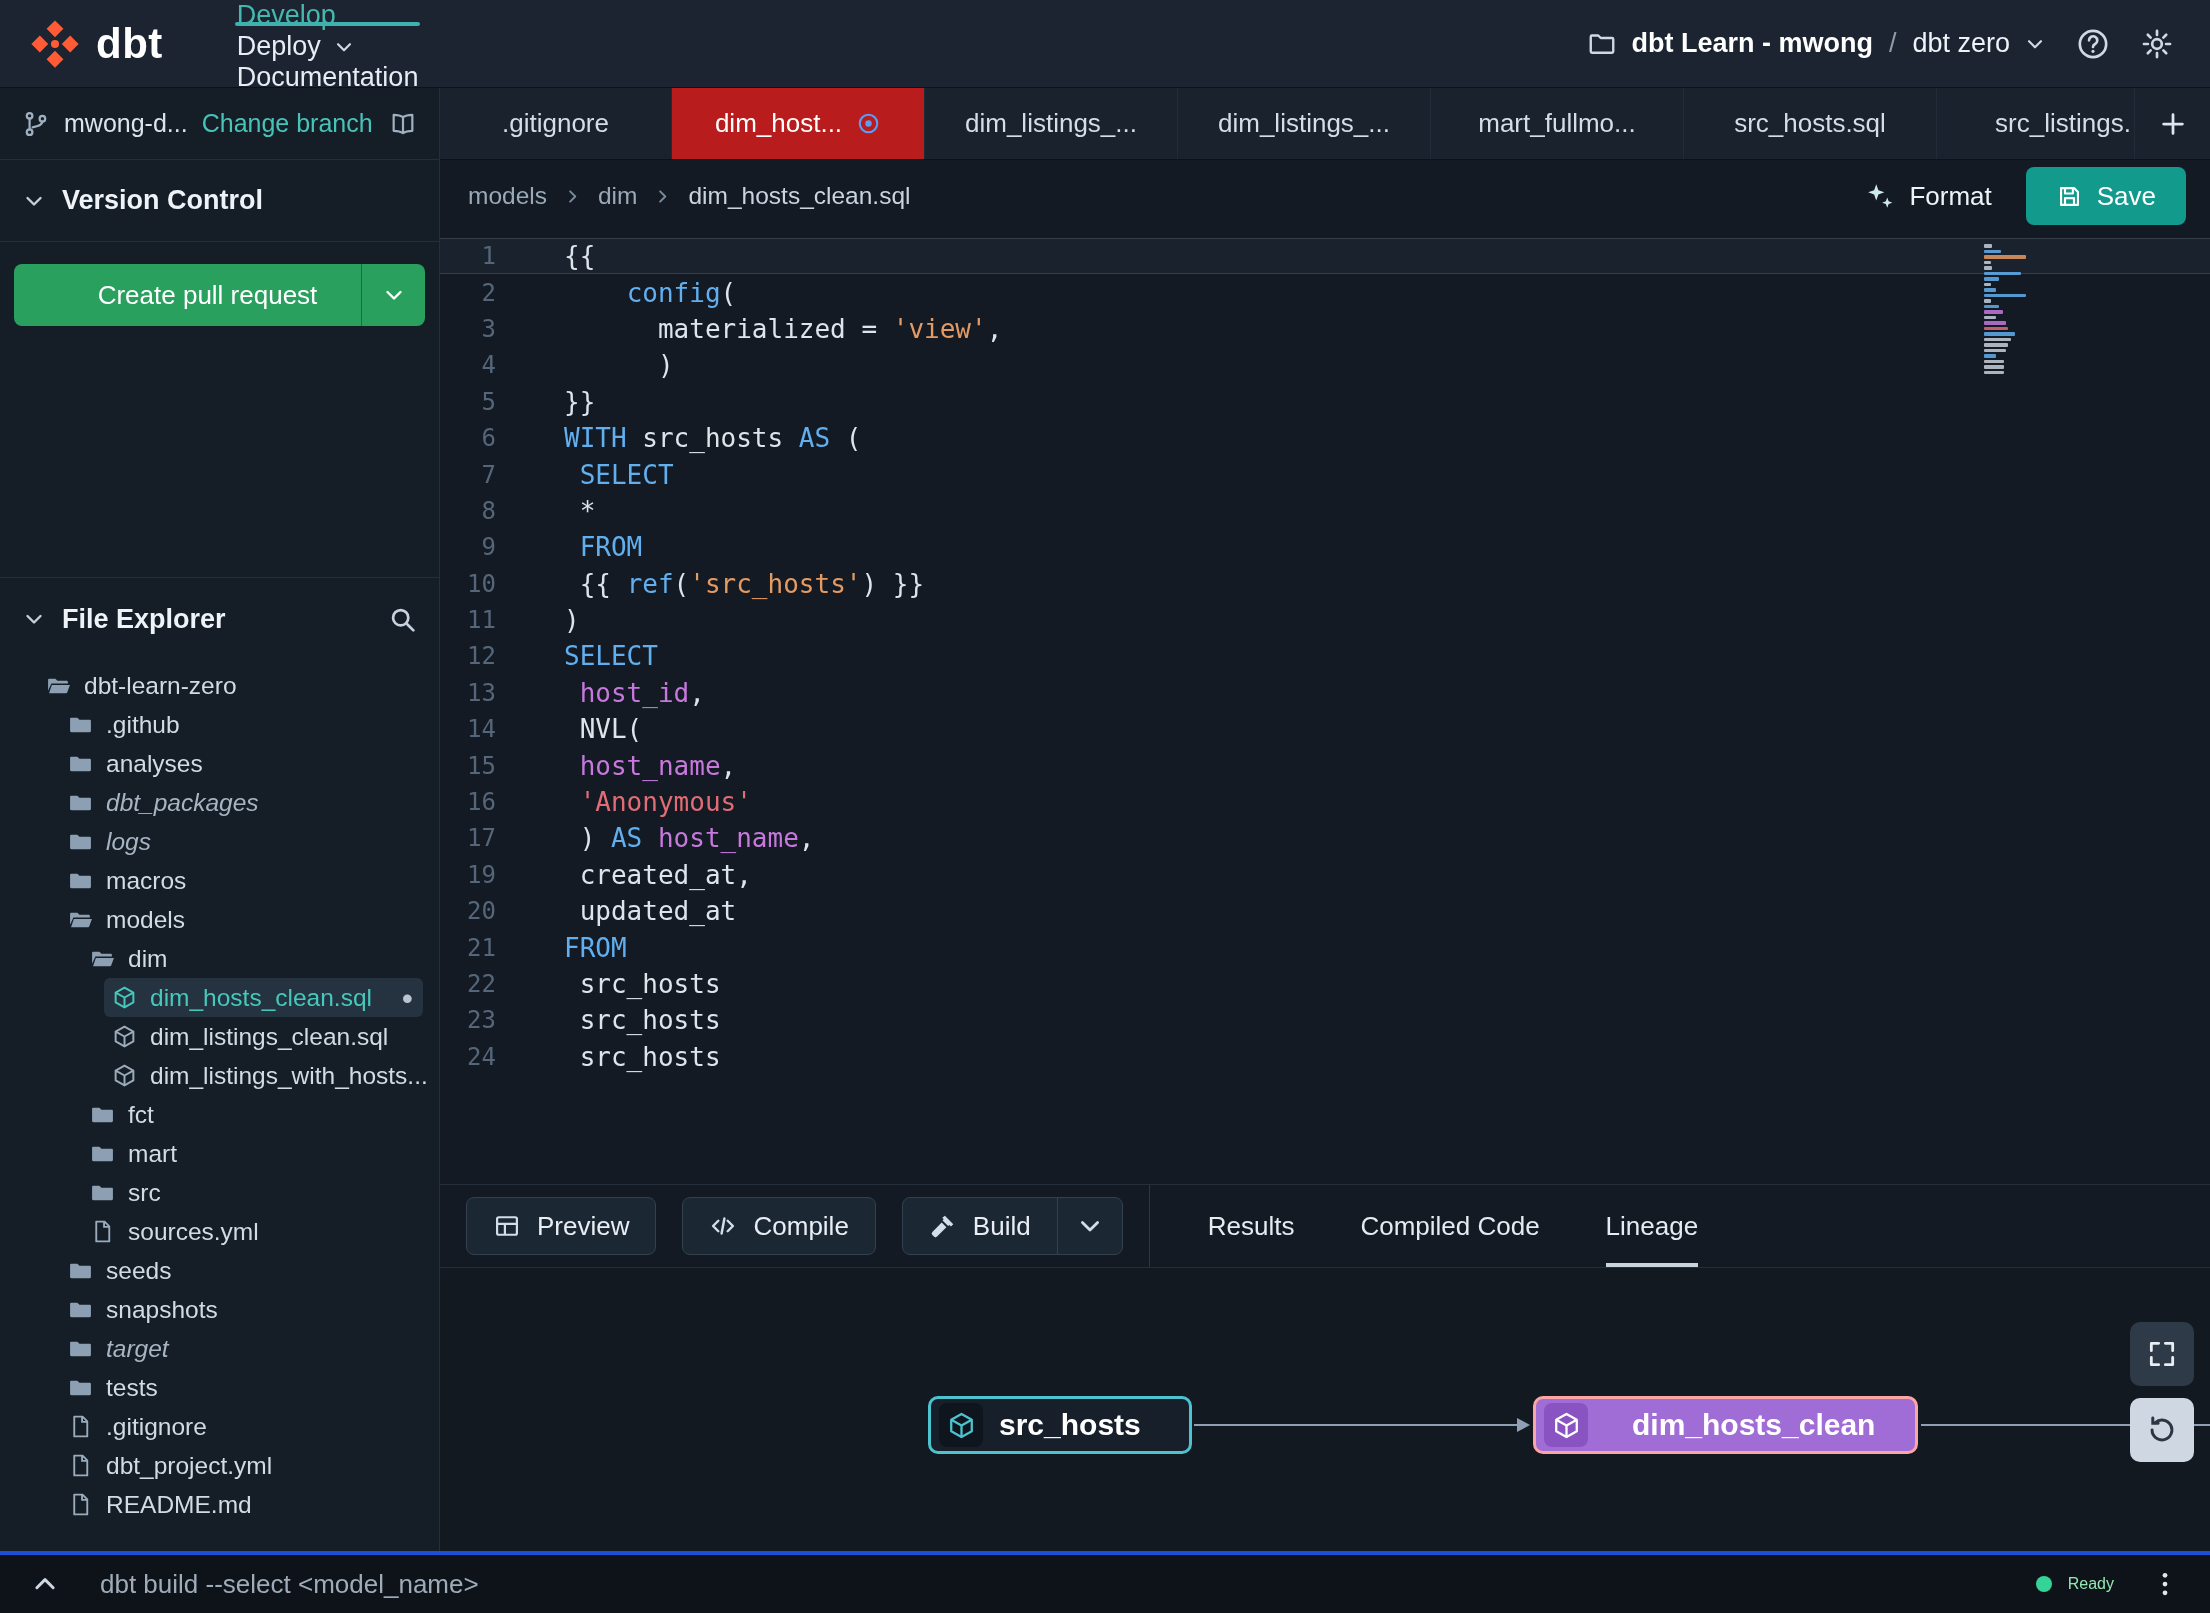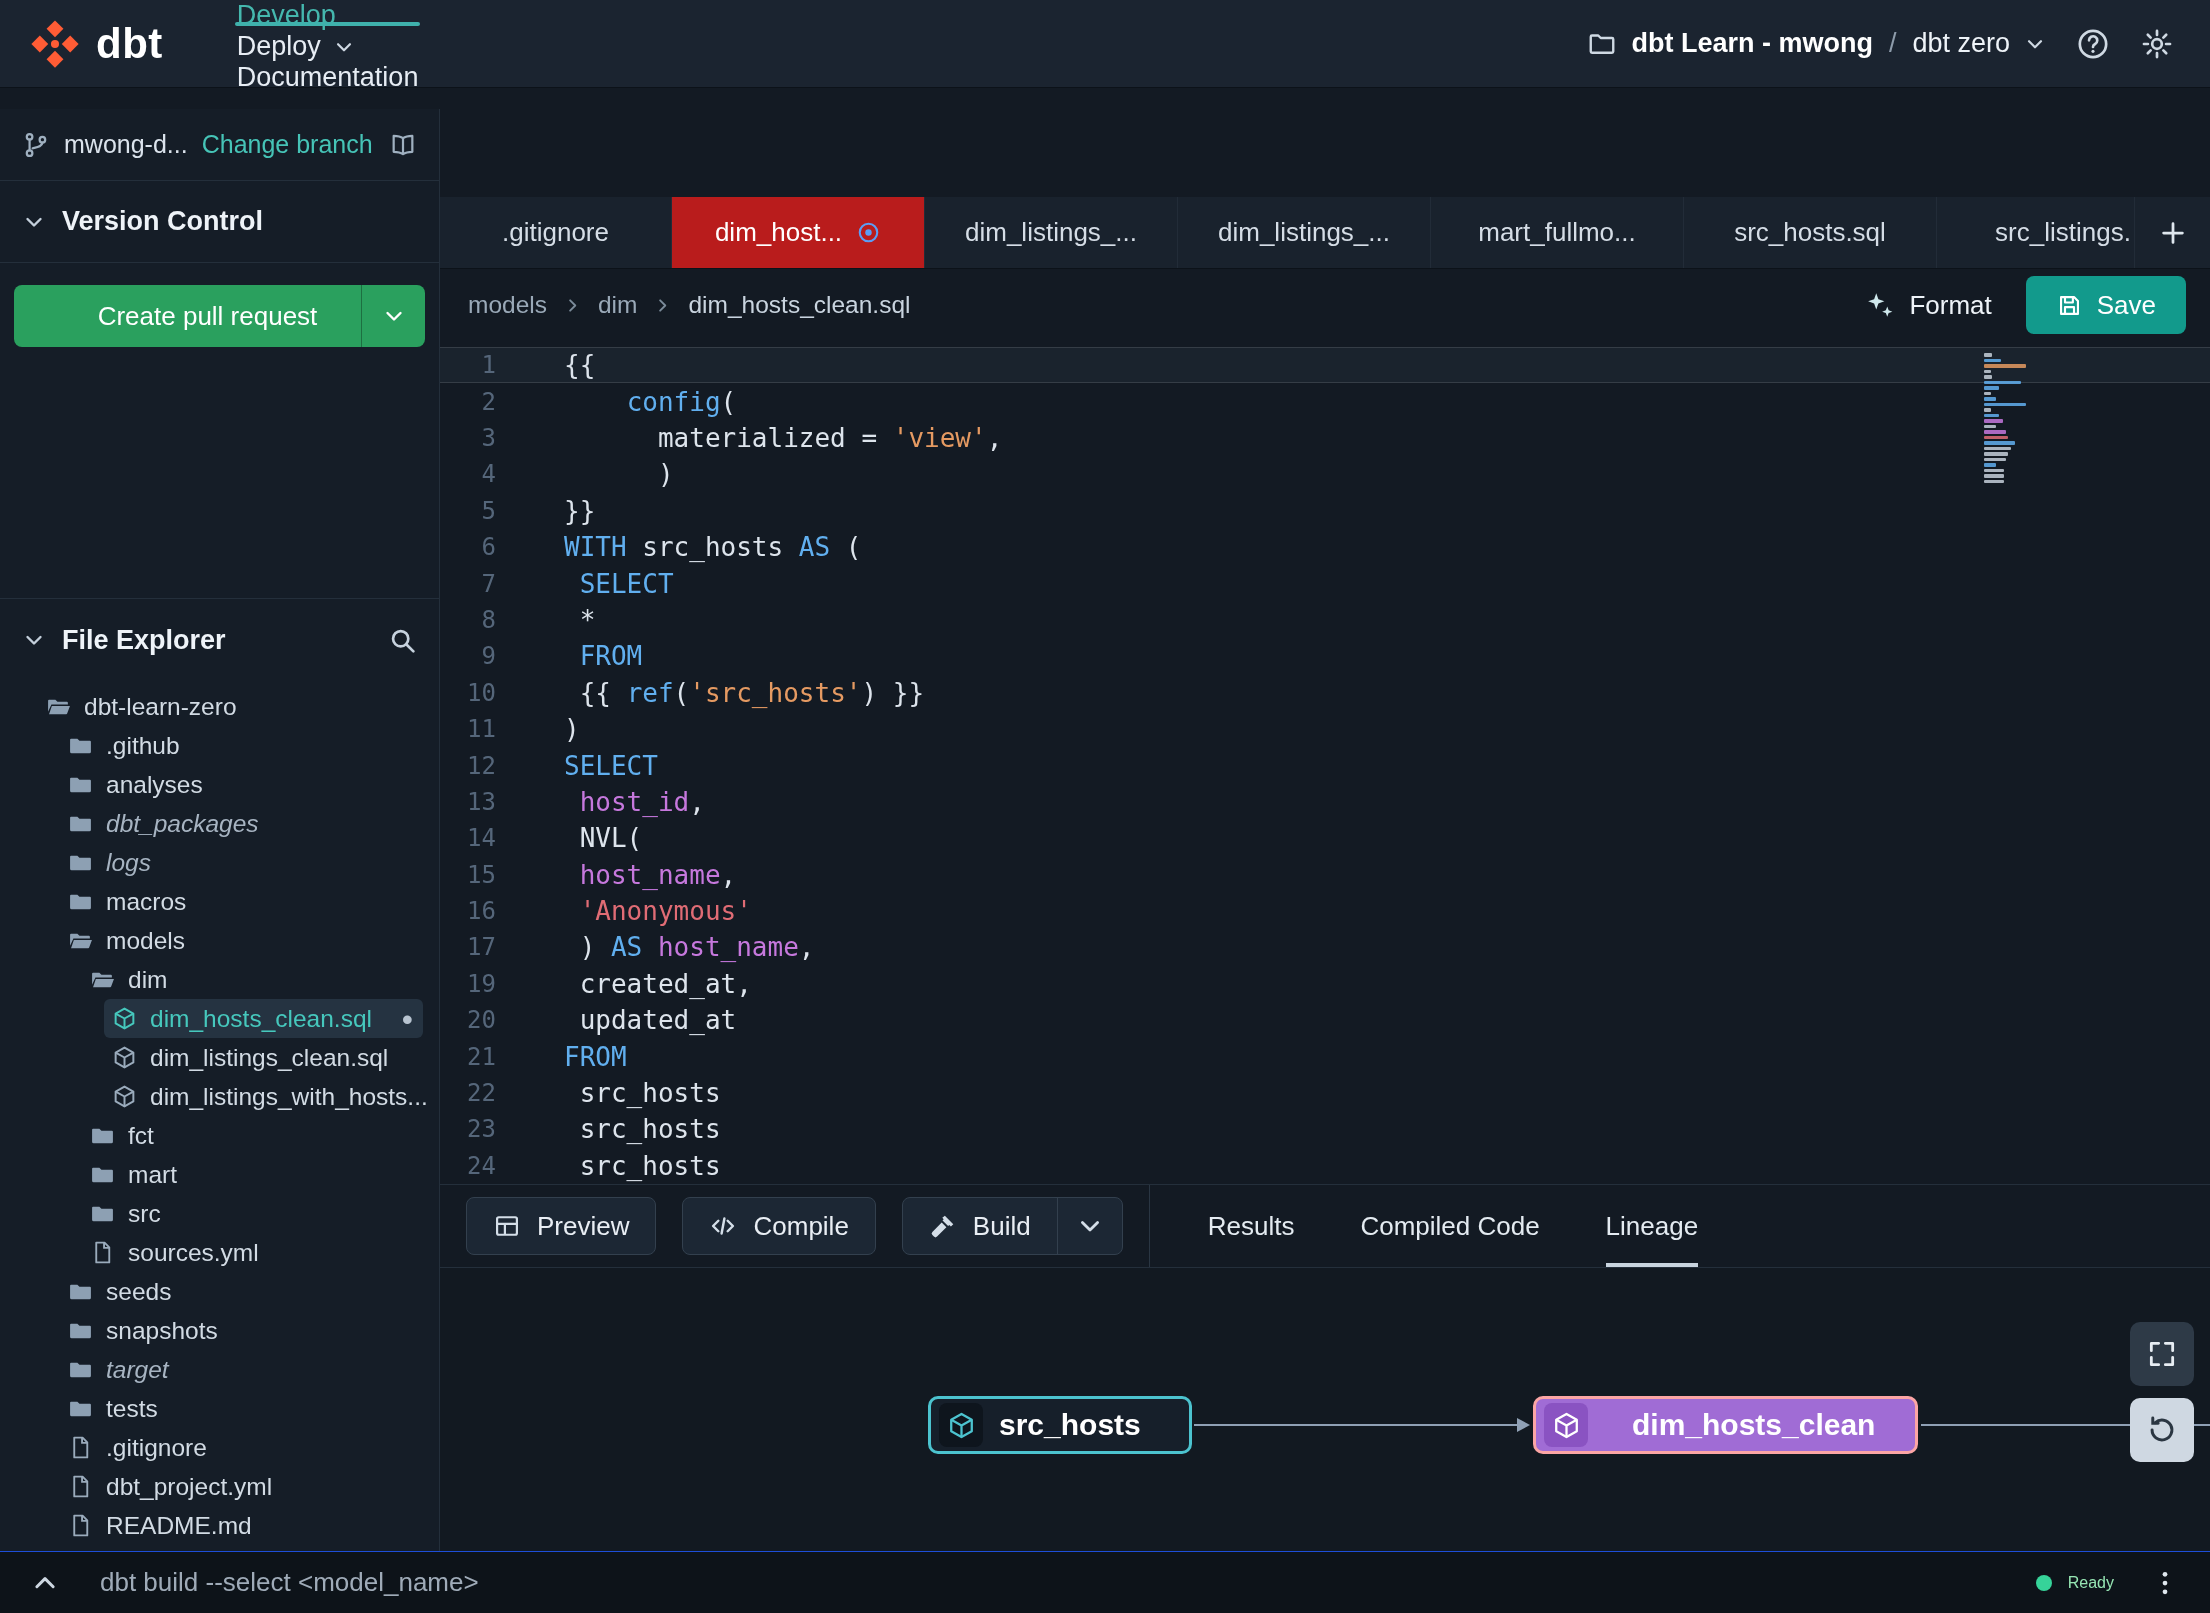--- a/index.html
+++ b/index.html
@@ -21,21 +21,21 @@
   .nav-item.active::after{content:"";position:absolute;left:28px;right:28px;bottom:5px;height:4px;background:#3fb1ac;border-radius:2px;}
   .nav-right{display:flex;align-items:center;gap:30px;font-size:27px;}
   #project-selector{display:flex;align-items:center;gap:14px;cursor:pointer;}
   #project-selector .icon{font-size:30px;color:#cfd9e3;}
   #project-selector .account{font-weight:700;color:#fff;}
   #project-selector .sep{color:#8e9cab;padding:0 2px;}
   #project-selector .project{color:#eef3f8;}
   .nav-icon-btn{font-size:34px;color:#cfd9e3;cursor:pointer;}
 
   
-  #main{flex:1;display:flex;min-height:0;align-items:flex-end;}
+  #main{flex:1;display:flex;min-height:0;}
   #sidebar{width:440px;flex:none;background:#151d27;border-right:1px solid #242f3b;display:flex;flex-direction:column;}
   #content{flex:1;display:flex;flex-direction:column;min-width:0;background:#131a23;}
 
   
   #branch-bar{height:72px;flex:none;display:flex;align-items:center;gap:14px;padding:0 22px;border-bottom:1px solid #242f3b;font-size:25px;}
   #branch-bar .icon{font-size:28px;color:#9fb0c0;}
   #change-branch{color:#46c4b7;cursor:pointer;}
   #book-btn{margin-left:auto;font-size:31px;color:#c3cfdb;cursor:pointer;}
 
   .section-header{height:82px;flex:none;display:flex;align-items:center;gap:16px;padding:0 22px;font-size:27px;font-weight:700;color:#eef3f8;cursor:pointer;}
@@ -113,21 +113,21 @@
   .lineage-node.selected{background:#a06cd5;border:3px solid #fca5a5;gap:44px;}
   .lineage-node.selected .chip{background:#8a53c2;color:#fff;}
   .lineage-node.n1{left:488px;width:264px;}
   .lineage-node.n2{left:1093px;width:385px;}
   .lineage-controls{position:absolute;right:16px;top:54px;display:flex;flex-direction:column;gap:12px;z-index:5;}
   .lc-btn{width:64px;height:64px;border-radius:10px;border:none;display:flex;align-items:center;justify-content:center;cursor:pointer;font-family:inherit;}
   .lc-btn.expand{background:#2e3a47;color:#e7edf3;font-size:32px;}
   .lc-btn.reset{background:#cfd8e2;color:#2b3642;font-size:34px;}
 
   
-  #status-bar{height:62px;flex:none;background:#0d1319;border-top:1px solid #1d4ed8;display:flex;align-items:center;padding:0 30px;gap:40px;}
+  #status-bar{height:62px;flex:none;background:#0d1319;border-top:4px solid #1d4ed8;display:flex;align-items:center;padding:0 30px;gap:40px;}
   #collapse-btn{color:#cdd7e1;font-size:30px;cursor:pointer;background:none;border:none;line-height:0;}
   #command-text{color:#9fabb8;font-size:26px;}
   .status-right{margin-left:auto;display:flex;align-items:center;gap:16px;}
   .status-dot{width:16px;height:16px;border-radius:50%;background:#36d399;}
   #status-label{color:#96e6b3;font-size:16px;}
   #kebab-btn{color:#dfe7ee;font-size:30px;margin-left:20px;cursor:pointer;}
 </style>
 </head>
 <body>
 

